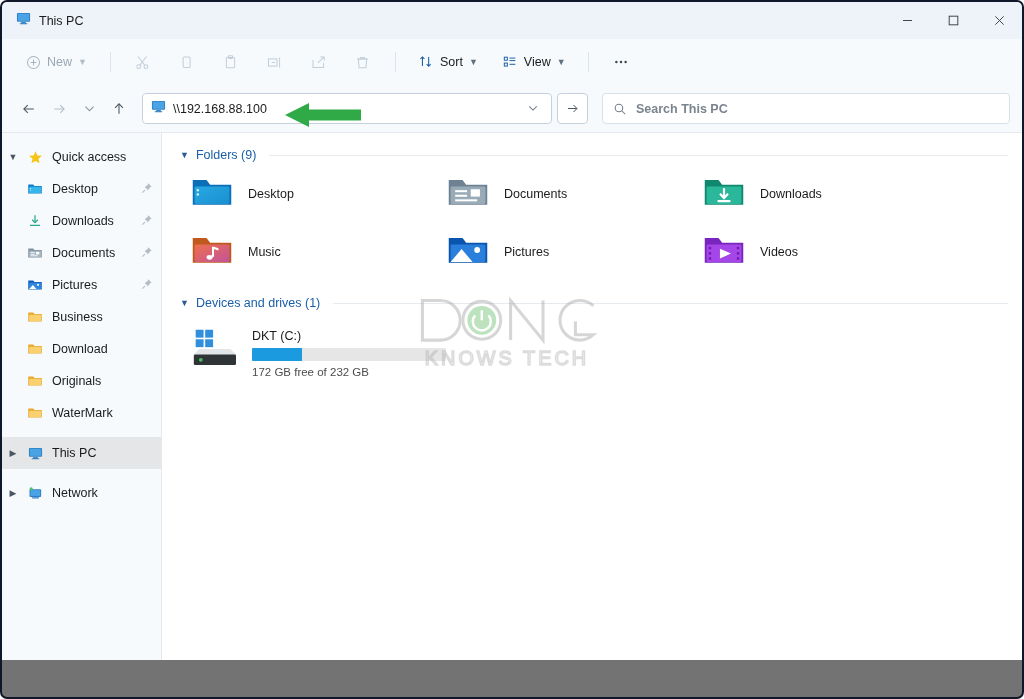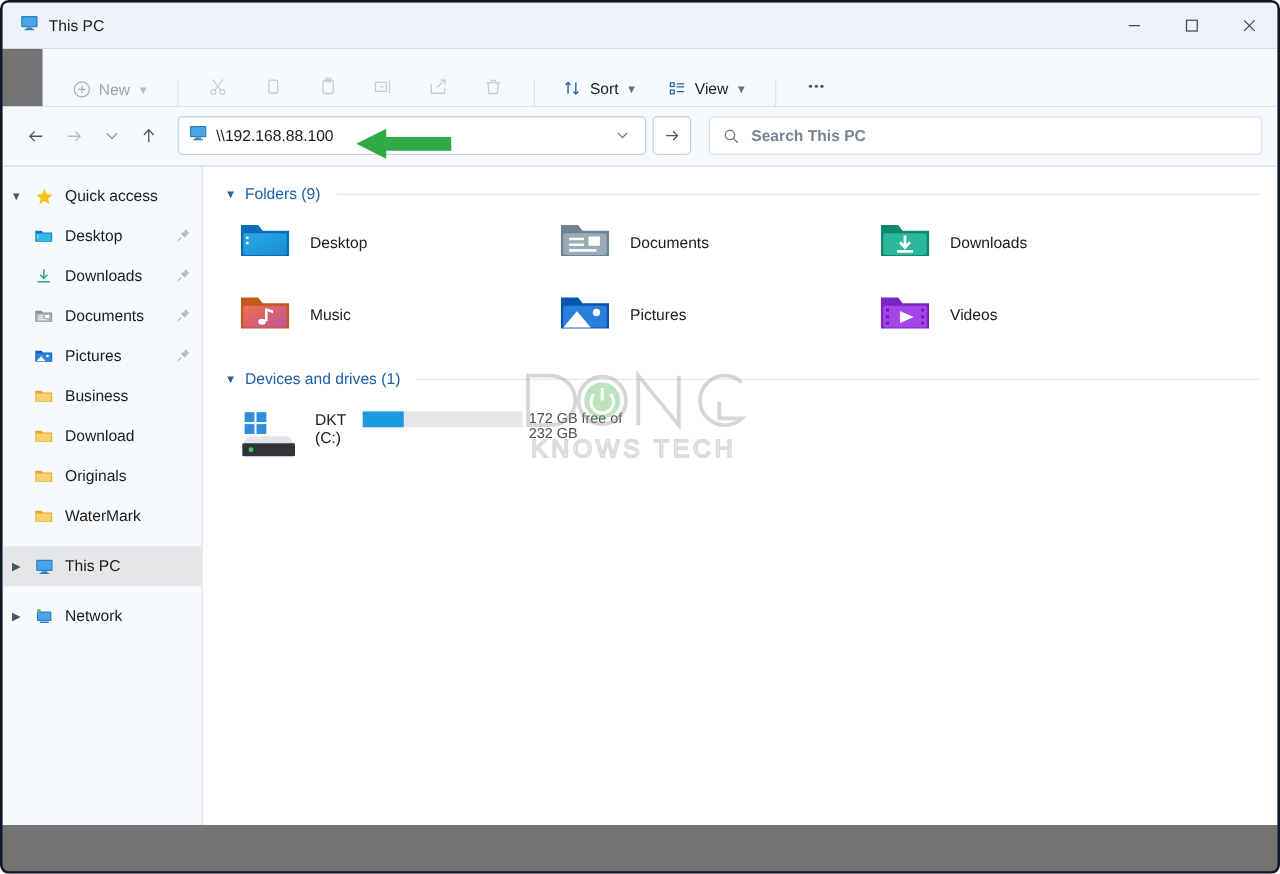--- a/index.html
+++ b/index.html
@@ -28,22 +28,22 @@
   }
   .title-left { display: flex; align-items: center; padding-left: 14px; gap: 8px; }
   .title-text { font-size: 12.5px; color: #1b1b1b; }
   .wincontrols { position: absolute; right: 0; top: 0; height: 37px; display: flex; }
   .wc { width: 46px; height: 37px; display: flex; align-items: center; justify-content: center; }
 
   
   .toolbar {
     height: 46px;
     background: #f7fafd;
-    display: flex; align-items: flex-end;
-    padding-left: 14px; gap: 6px; margin-left: 32px;
+    display: flex; align-items: center;
+    padding-left: 14px; gap: 6px;
   }
   .tb-new {
     display: flex; align-items: center; gap: 6px;
     padding: 6px 10px; border-radius: 4px;
     color: #9aa6b2; font-size: 12.5px;
   }
   .tb-btn {
     width: 38px; height: 32px;
     display: flex; align-items: center; justify-content: center;
     border-radius: 4px;
@@ -65,21 +65,21 @@
     padding: 0 12px; gap: 0px;
   }
   .nav-btn {
     width: 30px; height: 30px;
     display: flex; align-items: center; justify-content: center;
     border-radius: 4px;
   }
   .addrbar {
     position: relative;
     flex: 0 0 auto;
-    width: 375px; height: 31px;
+    width: 410px; height: 31px;
     margin-left: 8px;
     background: #ffffff;
     border: 1px solid #c5d2de;
     border-radius: 4px;
     display: flex; align-items: center;
     padding: 0 8px;
     gap: 7px;
   }
   .addr-text { font-size: 12.5px; color: #1b1b1b; }
   .addr-chev { margin-left: auto; padding: 0 4px; color: #5a6b7b; font-size: 9px; }
@@ -165,21 +165,21 @@
   }
   .tile {
     display: flex; align-items: center; gap: 14px;
     height: 46px; padding-left: 10px; border-radius: 4px;
   }
   .tile-label { font-size: 12.5px; color: #1b1b1b; }
   .drive-tile {
     display: flex; align-items: flex-start; gap: 14px;
     padding: 8px 0 8px 10px; border-radius: 4px; width: 290px;
   }
-  .drive-meta { display: flex; flex-direction: row; gap: 5px; padding-top: 2px; }
+  .drive-meta { display: flex; flex-direction: column; gap: 5px; padding-top: 2px; }
   .drive-name { font-size: 12.5px; color: #1b1b1b; }
   .bar-track {
     width: 194px; height: 13px;
     background: #e6e6e6; border-radius: 1px; overflow: hidden;
   }
   .bar-fill { height: 100%; background: #1b9ae0; }
   .drive-free { font-size: 11.5px; color: #4c4c4c; }
 
   
   .watermark {

